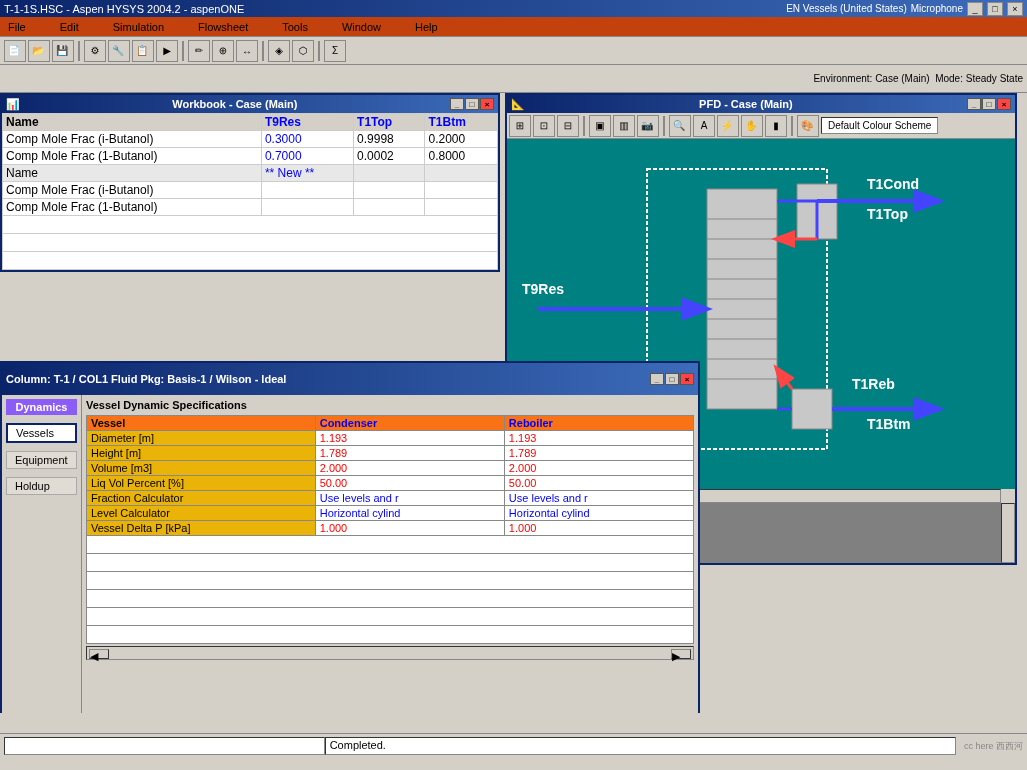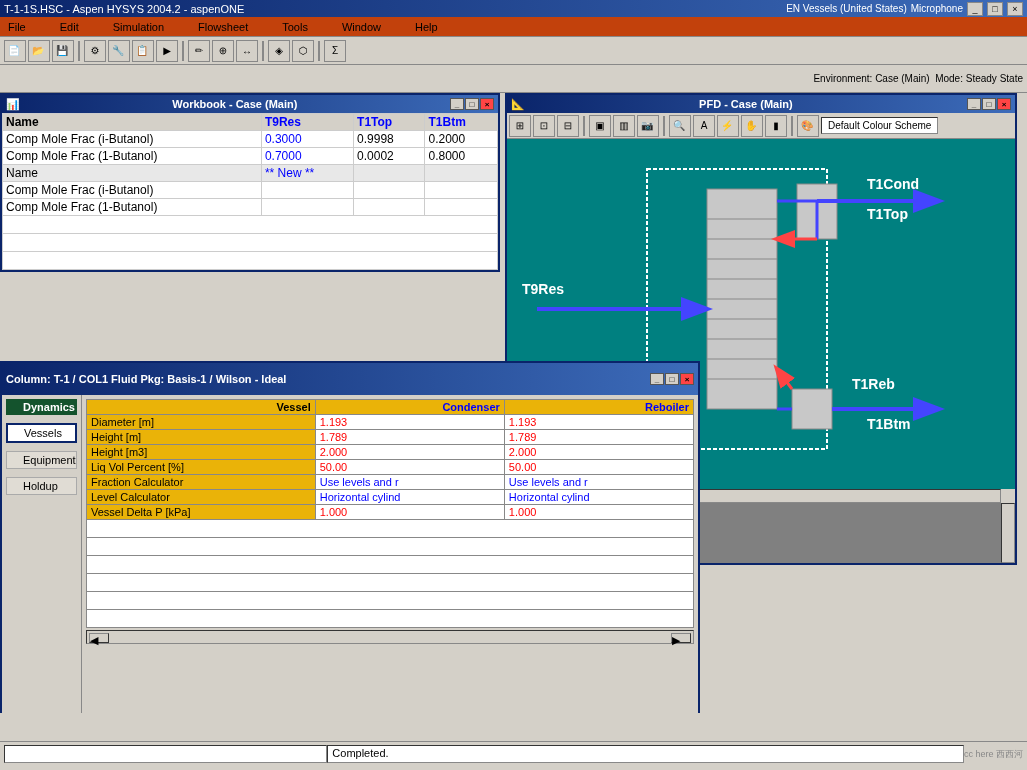--- a/index.html
+++ b/index.html
@@ -120,56 +120,56 @@
 
     
     .left-nav {
       width: 80px;
       background: #d4d0c8;
       border-right: 1px solid #888;
       padding: 4px;
       height: 100%;
     }
     .nav-section-header {
-      background: #14532d;
+      background: #8b5cf6;
       color: white;
-      text-align: right;
+      text-align: center;
       padding: 2px;
       font-size: 11px;
       font-weight: bold;
       margin-bottom: 2px;
     }
     .nav-item {
-      padding: 2px 16px;
+      padding: 2px 8px;
       font-size: 11px;
       cursor: pointer;
       background: #e0dcd4;
       margin-bottom: 1px;
       border: 1px solid #aaa;
       margin-top: 8px;
     }
     .nav-item.active { background: white; border: 2px solid #0a246a; }
 
     
     .dialog-content { display: flex; height: 370px; }
     .content-area { flex: 1; padding: 4px; overflow-y: auto; }
 
     
     .specs-table { width: 100%; border-collapse: collapse; font-size: 11px; }
     .specs-table th, .specs-table td { border: 1px solid #888; padding: 1px 4px; background: #ffffff; }
-    .specs-table th { background: #eab308; text-align: right; }
+    .specs-table th { background: #f97316; text-align: left; }
     .specs-table .red-text { color: red; }
     .specs-table .blue-text { color: blue; }
     .specs-table .label-col { background: #eab308; }
     input[type="checkbox"] { width: 12px; height: 12px; }
 
     
     .status-bar {
       position: absolute;
-      bottom: 4px; left: 0; right: 0;
+      bottom: 12px; left: 0; right: 0;
       height: 25px;
       background: #d4d0c8;
       border-top: 1px solid #888;
       display: flex;
       align-items: center;
       padding: 0 4px;
       font-size: 11px;
     }
     .status-panel { flex: 1; border: 1px inset #888; height: 18px; padding: 1px 4px; background: white; }
 
@@ -405,41 +405,42 @@
     <div class="dialog-content">
 
       <div class="left-nav">
         <div class="nav-section-header">Dynamics</div>
         <div class="nav-item active">Vessels</div>
         <div class="nav-item">Equipment</div>
         <div class="nav-item">Holdup</div>
       </div>
 
       <div class="content-area">
+        <div style="font-weight:bold; margin-bottom:4px; font-size:11px;">Vessel Dynamic Specifications</div>
         <table class="specs-table">
           <thead>
             <tr>
               <th>Vessel</th>
               <th class="blue-text">Condenser</th>
               <th class="blue-text">Reboiler</th>
             </tr>
           </thead>
           <tbody>
             <tr>
               <td class="label-col">Diameter [m]</td>
               <td class="red-text">1.193</td>
               <td class="red-text">1.193</td>
             </tr>
             <tr>
               <td class="label-col">Height [m]</td>
               <td class="red-text">1.789</td>
               <td class="red-text">1.789</td>
             </tr>
             <tr>
-              <td class="label-col">Height [m3]</td>
+              <td class="label-col">Volume [m3]</td>
               <td class="red-text">2.000</td>
               <td class="red-text">2.000</td>
             </tr>
             <tr>
               <td class="label-col">Liq Vol Percent [%]</td>
               <td class="red-text">50.00</td>
               <td class="red-text">50.00</td>
             </tr>
             <tr>
               <td class="label-col">Fraction Calculator</td>
@@ -486,14 +487,14 @@
       </div>
     </div>
 
   </div>
 
 </div>
 
 <div class="status-bar">
   <div class="status-panel"></div>
   <div class="status-panel" style="flex:2;">Completed.</div>
-  <div style="font-size:9px; color:#888; ">cc here 西西河</div>
+  <div style="font-size:9px; color:#888; padding-left:8px;">cc here 西西河</div>
 </div>
 
 </body></html>

